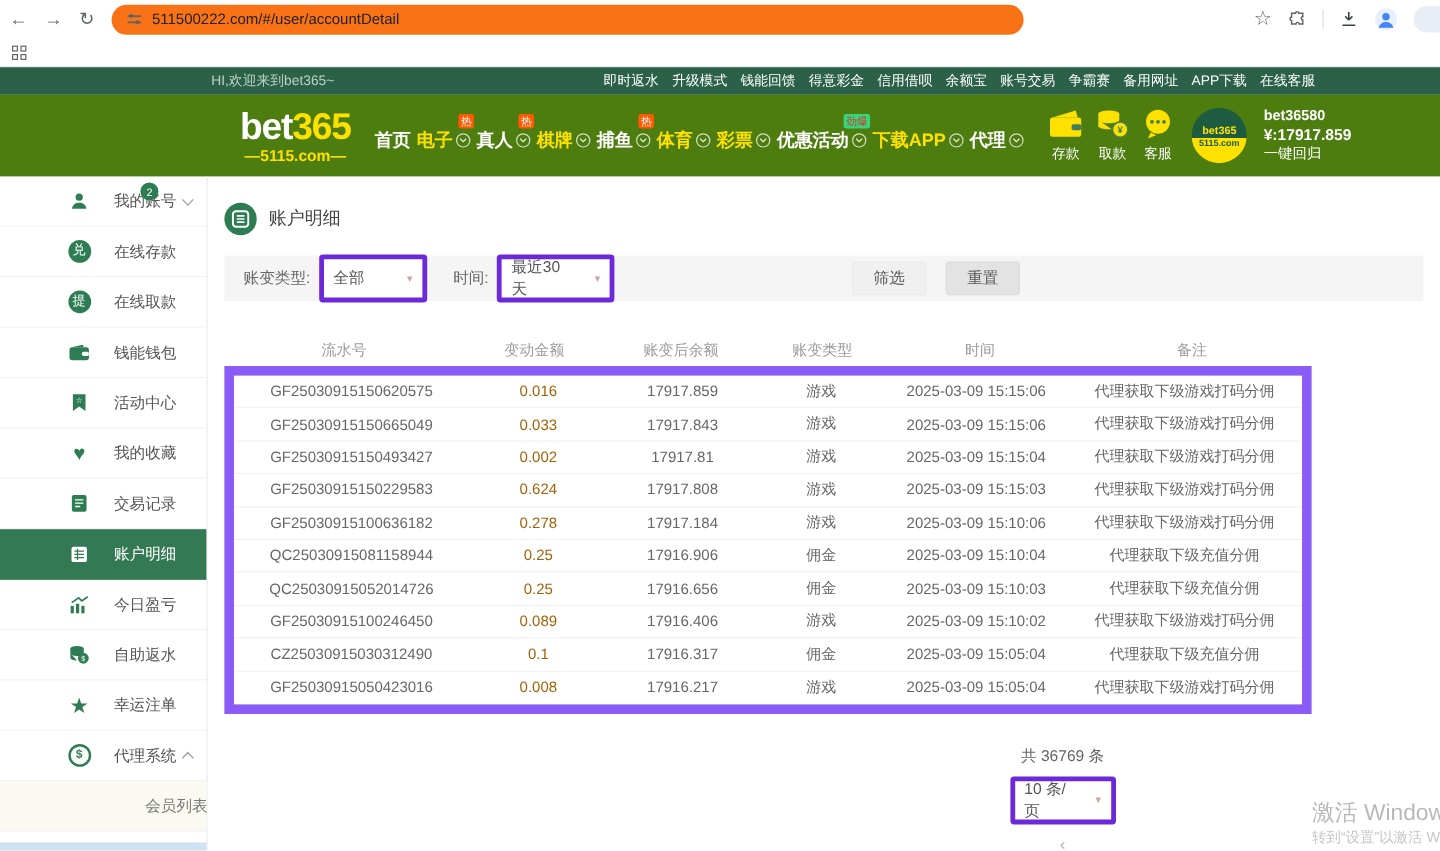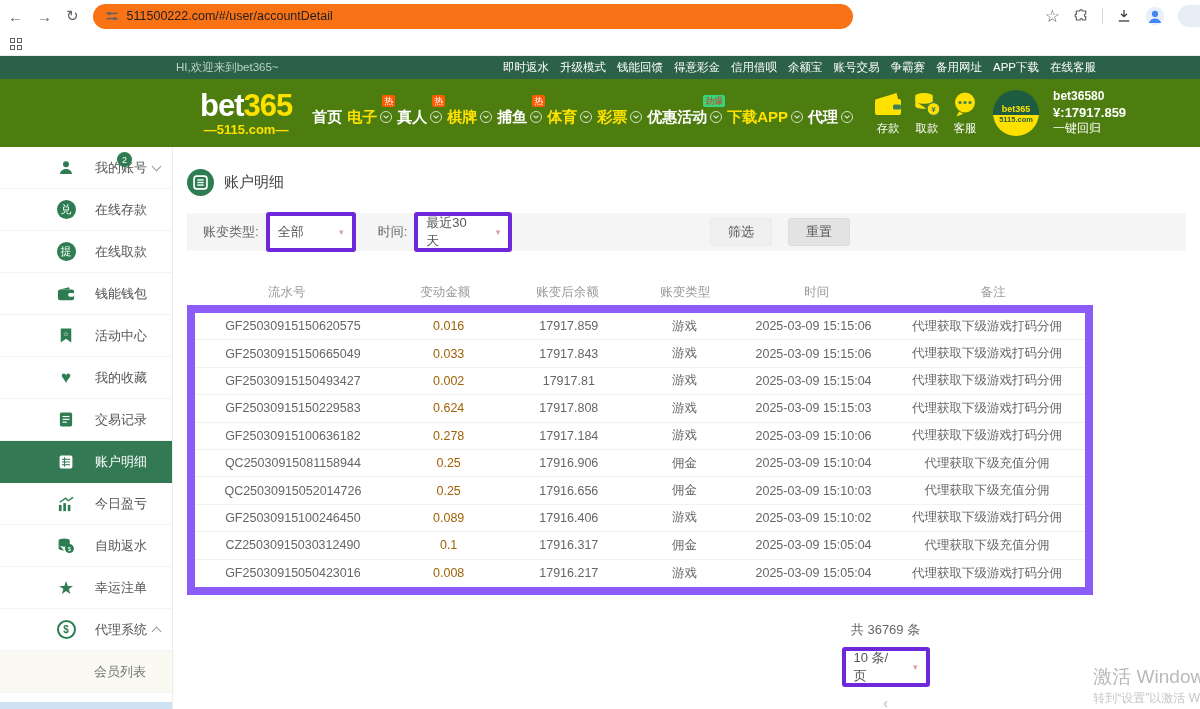--- a/index.html
+++ b/index.html
@@ -62,21 +62,21 @@
   
   .page { display:flex; height:562px; position:relative; }
   .sidebar { width:173px; border-right:1px solid #ececec; display:flex; flex-direction:column; flex-shrink:0; }
   .side-item { height:42px; display:flex; align-items:center; padding:0 12px 0 55px;
     border-bottom:1px solid #f3f3f3; color:#555; font-size:13px; position:relative; cursor:pointer; }
   .s-icon { width:22px; display:flex; justify-content:center; color:#2e7d52; font-size:16px; line-height:1; }
   .s-label { margin-left:18px; white-space:nowrap; }
   .side-item.active { background:#337a54; color:#fff; border-bottom-color:#337a54; }
   .side-item.active .s-icon { color:#fff; }
   .side-item.active svg .inner { stroke:#337a54; }
-  .side-item.sub { background:#fbfaf2; padding-left:76px; color:#777; }
+  .side-item.sub { background:#fbfaf2; padding-left:103px; color:#777; }
   .badge-num { position:absolute; left:117px; top:5px; background:#2e7d52; color:#fff;
     width:15px; height:15px; border-radius:50%; font-size:9px; display:flex; align-items:center; justify-content:center; }
   .chev { margin-left:auto; display:flex; align-items:center; }
   .chev-i { width:7px; height:7px; border-right:1.5px solid #999; border-bottom:1.5px solid #999;
     transform:rotate(45deg); display:block; margin-top:-3px; }
   .chev-i.up { transform:rotate(-135deg); margin-top:3px; }
   .circle-ic { width:19px; height:19px; border-radius:50%; background:#2e7d52; color:#fff;
     font-size:11px; display:flex; align-items:center; justify-content:center; }
   .circle-ic.hollow { background:transparent; border:2px solid #2e7d52; color:#2e7d52; font-weight:bold; font-size:10px; }
   .side-strip { margin-top:auto; height:7px; background:#cfe2f4; }

